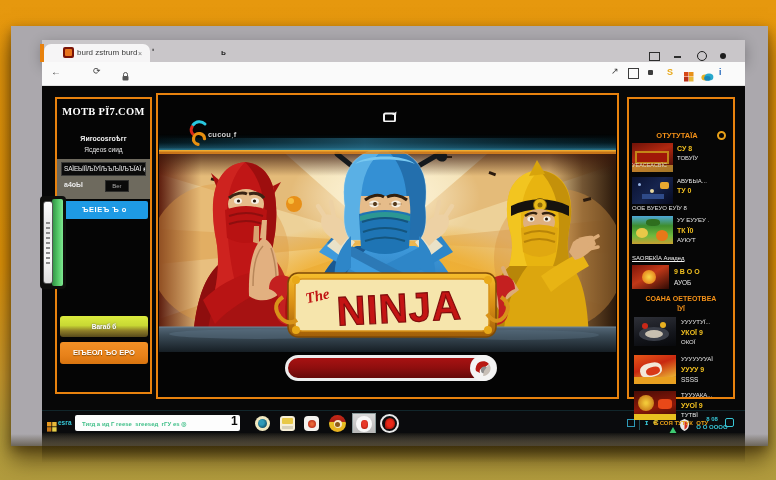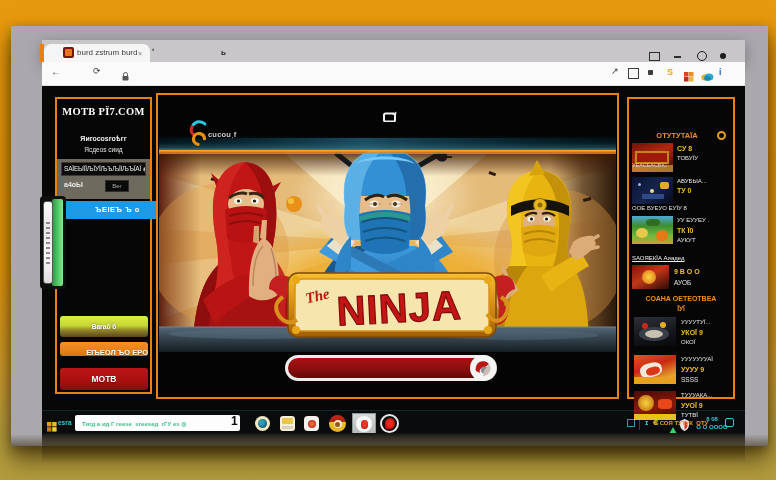--- a/index.html
+++ b/index.html
@@ -130,24 +130,23 @@
   <div class="abs" style="left:708px;top:41px;width:6px;height:10px;color:#1860B8;font-size:8.5px;font-weight:bold;">i</div>
 
   <div class="abs" style="left:44px;top:71px;width:97px;height:297px;border:2px solid #E8820E;background:#050505;box-sizing:border-box;"></div>
   <div class="abs" style="left:46px;top:80px;width:93px;text-align:center;color:#FFF;font-weight:bold;font-size:10.5px;font-family:'Liberation Serif',serif;letter-spacing:.3px;">МОТВ РЇ7.COM</div>
   <div class="abs" style="left:46px;top:109px;width:93px;text-align:center;color:#F2F2F2;font-weight:bold;font-size:7px;">Яигосоѕгоѣгг</div>
   <div class="abs" style="left:46px;top:120px;width:93px;text-align:center;color:#E6E6E6;font-size:6.5px;">Ясдеоѕ сиид</div>
   <div class="abs" style="left:46px;top:133px;width:93px;height:40px;background:#6E6A5E;"></div>
   <div class="abs" style="left:50px;top:136px;width:85px;height:14px;background:#0B0B0B;border:1px solid #3a3a38;box-sizing:border-box;color:#EEE;font-size:6.5px;line-height:12px;padding-left:2px;letter-spacing:-.2px;white-space:nowrap;overflow:hidden;">ЅАЇЕЫЇЇЉЇУЇЉЪЉЇІЉЪЇАЇ ◉</div>
   <div class="abs" style="left:53px;top:155px;color:#EAEAEA;font-size:7px;font-weight:bold;">а4оЫ</div>
   <div class="abs" style="left:94px;top:154px;width:24px;height:12px;background:#0A0A0A;border:1px solid #2e2e2c;box-sizing:border-box;color:#A8A8A8;font-size:6px;text-align:center;line-height:10px;">Вег</div>
-  <div class="abs" style="left:50px;top:175px;width:87px;height:18px;background:#1E9AE4;border-radius:2px;color:#FFF;font-weight:bold;font-size:7.5px;line-height:18px;letter-spacing:.5px;padding-left:34px;">ЪЕІЕЪ Ъ о</div>
+  <div class="abs" style="left:50px;top:175px;width:87px;height:18px;background:#1E9AE4;border-radius:2px;color:#FFF;font-weight:bold;font-size:7.5px;text-align:center;line-height:18px;letter-spacing:.5px;">ЪЕІЕЪ Ъ о</div>
   <div class="abs" style="left:49px;top:290px;width:88px;height:21px;border-radius:3px;background:linear-gradient(180deg,#DCEC3E 0%,#C8D834 45%,#8E7E28 70%,#57491A 100%);color:#FFF;font-weight:bold;font-size:6.5px;text-align:center;line-height:21px;text-shadow:0 0 2px #555;">Вагаб б</div>
-  <div class="abs" style="left:49px;top:316px;width:88px;height:14px;border-radius:3px;background:linear-gradient(180deg,#F29026 0%,#E8821A 60%,#D8740F 100%);color:#FFF;font-weight:bold;font-size:7.5px;text-align:right;line-height:22px;text-shadow:0 1px 1px #8a4a00;">EІЪЕОЛ ЪО ЕРО</div>
-  <div class="abs" style="left:49px;top:342px;width:88px;height:22px;border-radius:3px;background:linear-gradient(180deg,#BE1616 0%,#A80F0F 60%,#8E0C0C 100%);color:#FFF;font-weight:bold;font-size:8.5px;text-align:center;line-height:22px;text-shadow:0 1px 1px #600;">МОТВ</div>
+  <div class="abs" style="left:49px;top:316px;width:88px;height:22px;border-radius:3px;background:linear-gradient(180deg,#F29026 0%,#E8821A 60%,#D8740F 100%);color:#FFF;font-weight:bold;font-size:7.5px;text-align:center;line-height:22px;text-shadow:0 1px 1px #8a4a00;">EІЪЕОЛ ЪО ЕРО</div>
 
   <div class="abs" style="left:29px;top:170px;width:26px;height:93px;background:#0E0E0C;border-radius:4px;"></div>
   <div class="abs" style="left:41px;top:173px;width:11px;height:87px;background:linear-gradient(90deg,#2F8E42,#55C868 55%,#7FE892);border-radius:2px;"></div>
   <div class="abs" style="left:32px;top:175px;width:10px;height:83px;background:linear-gradient(180deg,#FDFDFD,#E8E8E8 30%,#F8F8F8 70%,#DDD);border-radius:3px;border:1px solid #555;box-sizing:border-box;"></div>
   <div class="abs" style="left:35px;top:196px;width:4px;height:44px;background:repeating-linear-gradient(180deg,#8a8a8a 0 2px,transparent 2px 5px);"></div>
 
   <div class="abs" style="left:145px;top:67px;width:463px;height:306px;border:2px solid #E8820E;background:#040404;box-sizing:border-box;"></div>
 
   <div class="abs" style="left:176px;top:92px;width:22px;height:30px;z-index:6;">
     <svg width="22" height="30">

